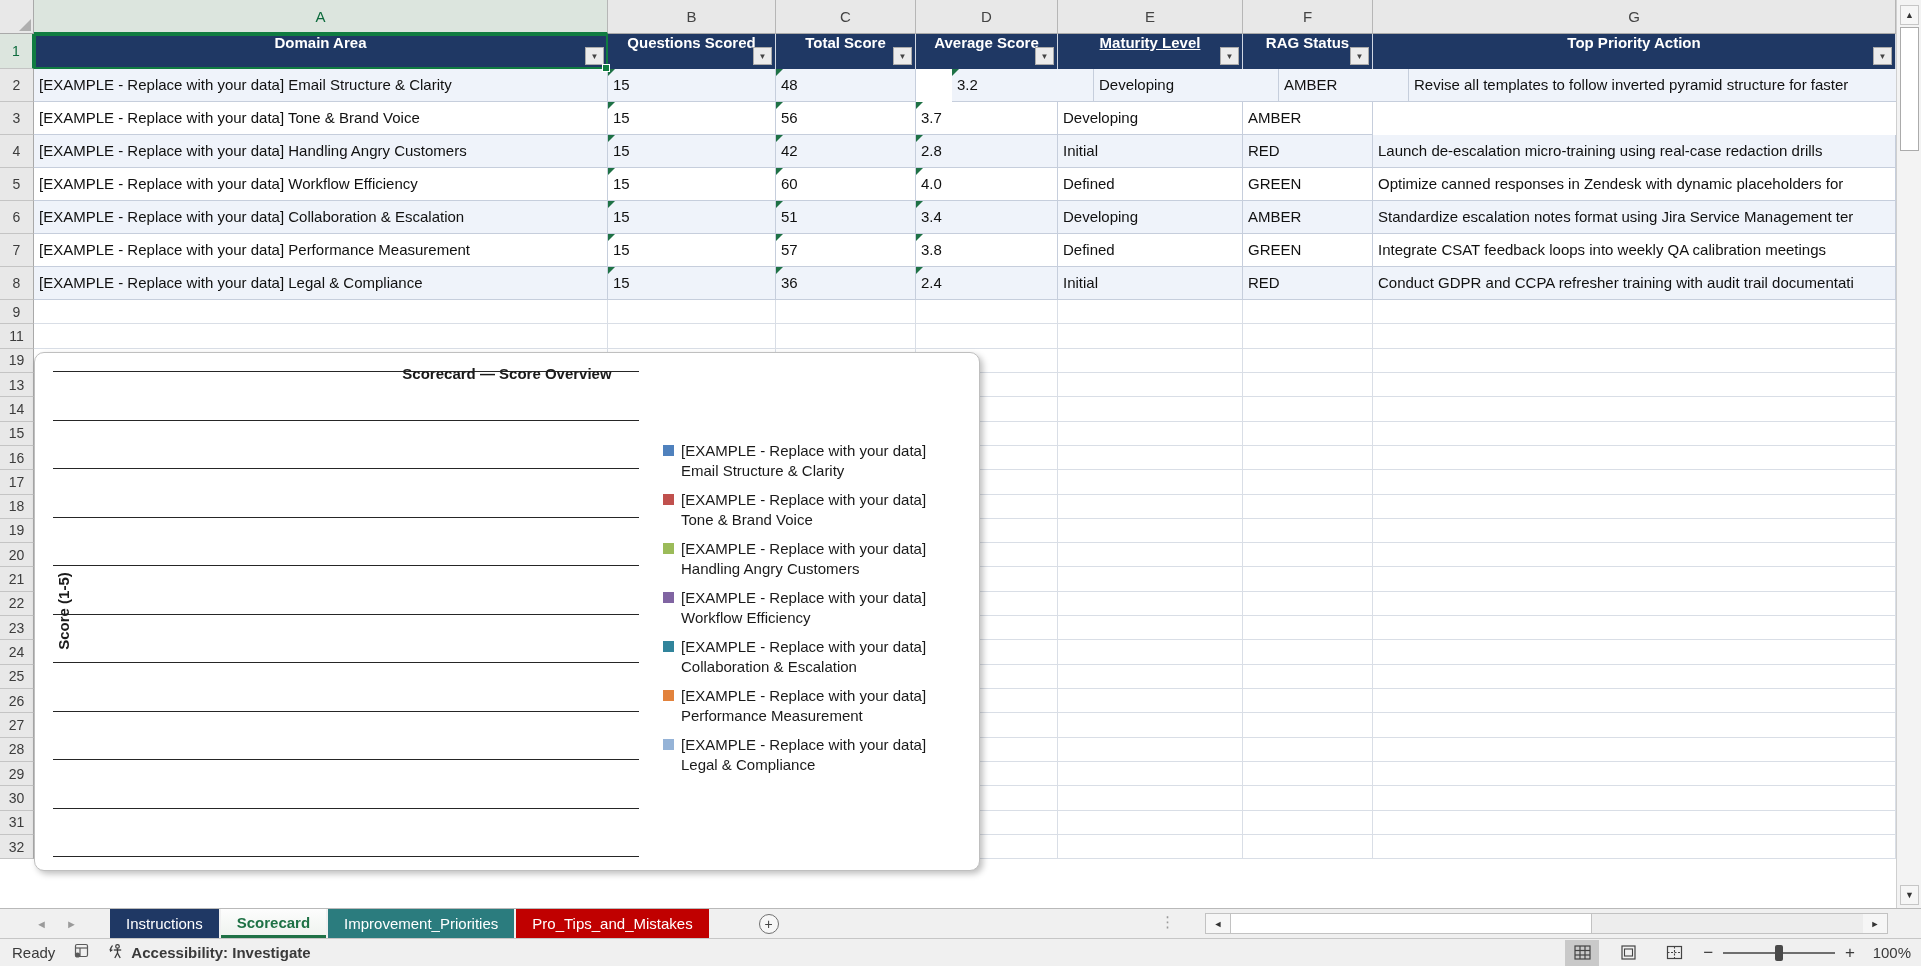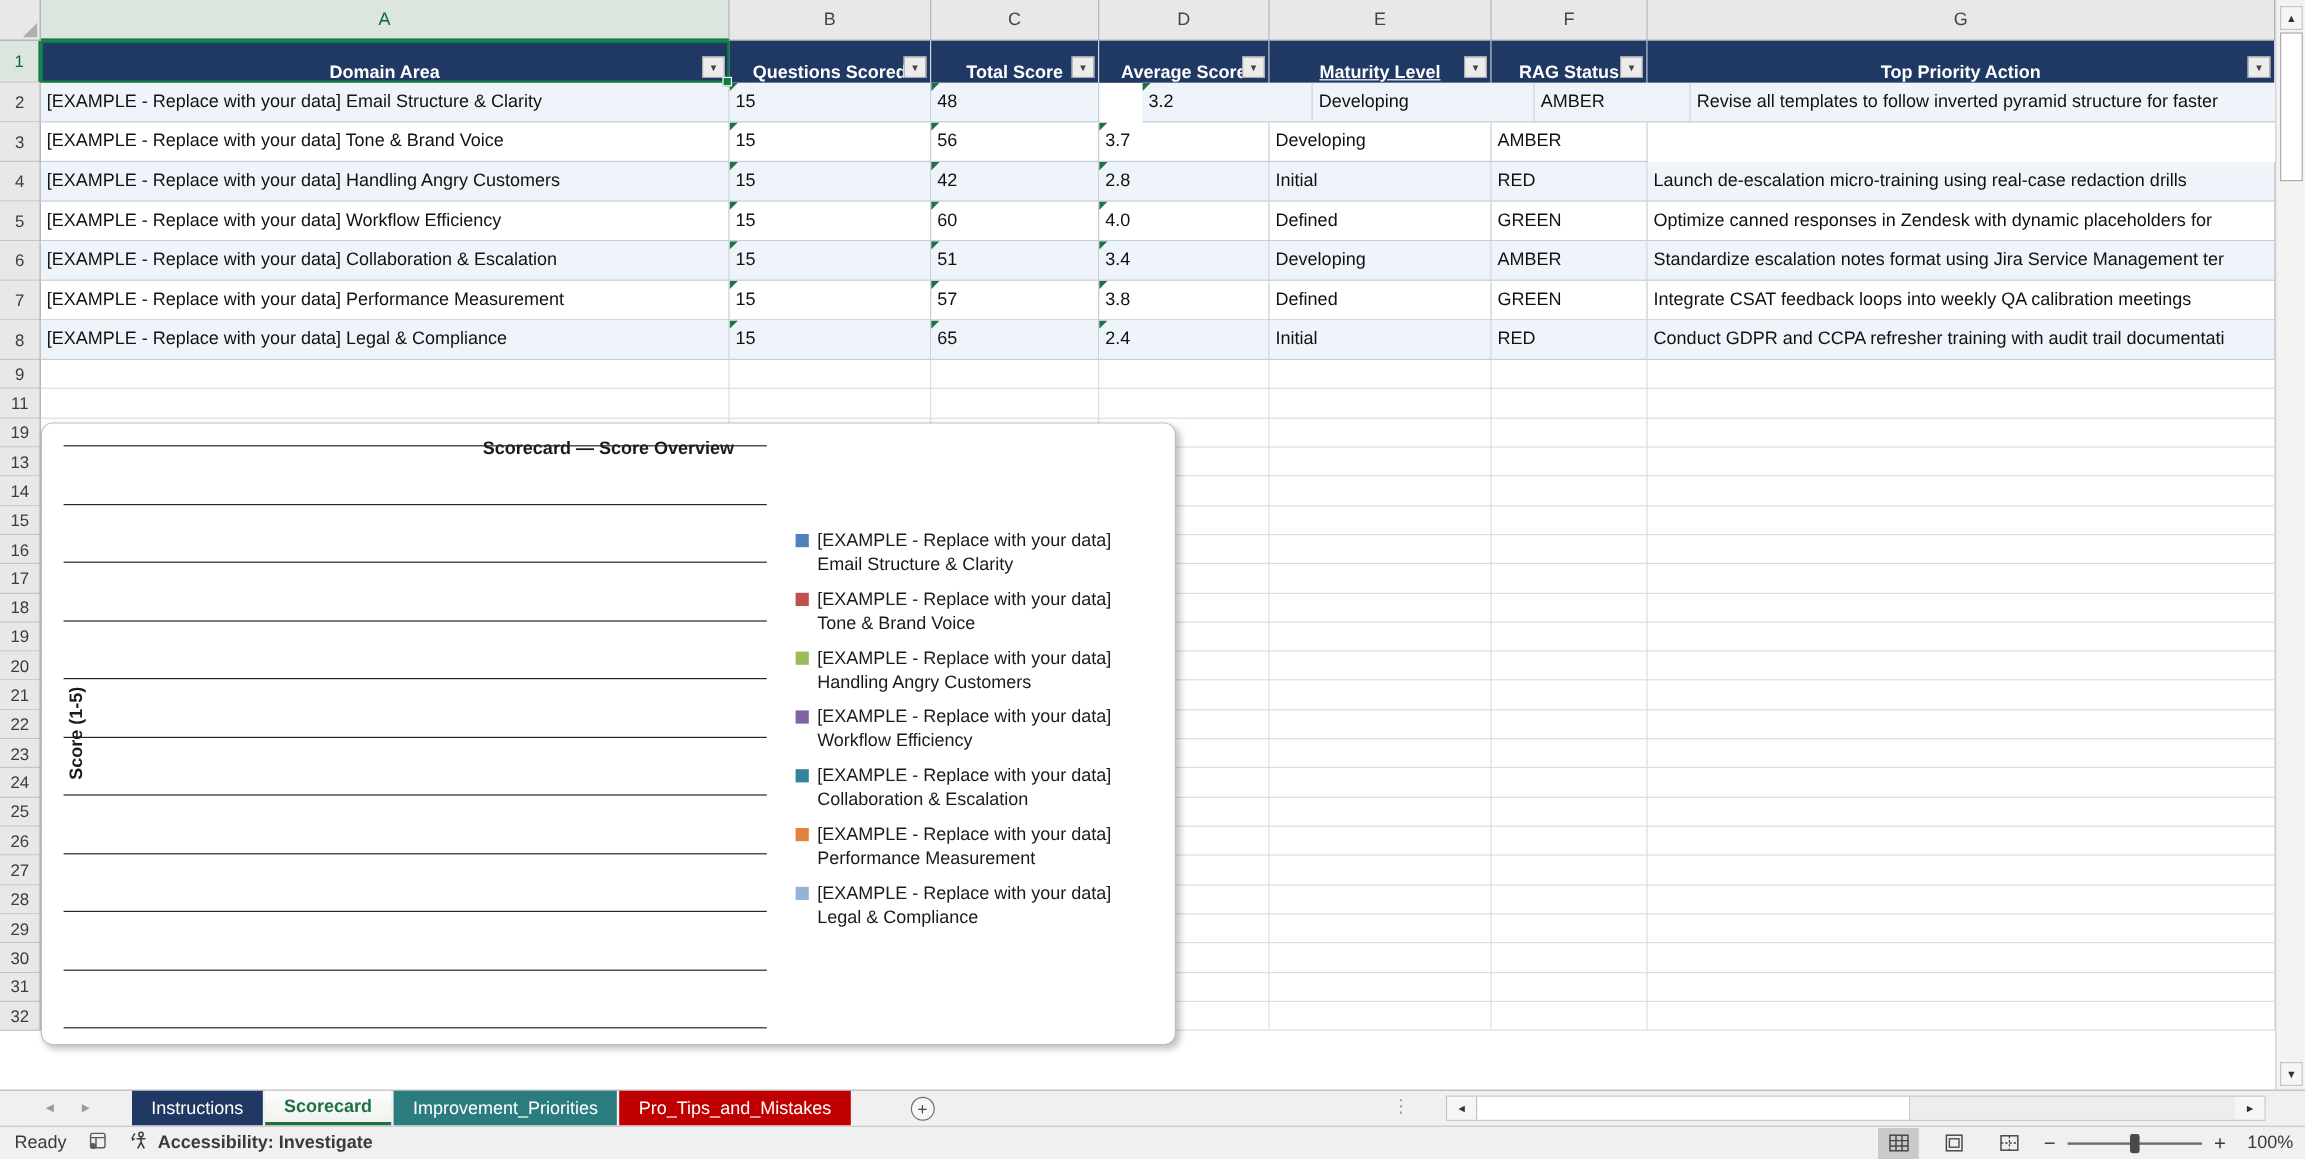--- a/index.html
+++ b/index.html
@@ -12,21 +12,21 @@
   .corner{width:34px;height:34px;background:#E8E8E8;border-right:1px solid #A9A9A9;border-bottom:1px solid #A9A9A9;position:relative;box-sizing:border-box;}
   .corner-tri{position:absolute;right:2px;bottom:2px;width:0;height:0;border-left:12px solid transparent;border-bottom:12px solid #AFAFAF;}
   .ch{box-sizing:border-box;border-right:1px solid #B6B6B6;border-bottom:1px solid #A9A9A9;
       display:flex;align-items:center;justify-content:center;font-size:15px;color:#444;}
   .ch.sel-h{background:#DCE5DE;color:#0E6B3D;border-bottom:2px solid var(--sel);}
   .rn{width:34px;box-sizing:border-box;background:#E8E8E8;border-right:1px solid #A9A9A9;border-bottom:1px solid #C4C4C4;
       display:flex;align-items:center;justify-content:center;font-size:14px;color:#3C3C3C;flex:none;}
   .rn.sel-h{background:#DCE5DE;color:#0E6B3D;border-right:2px solid var(--sel);}
   .hrow{display:flex;height:35px;}
   .hc{box-sizing:border-box;position:relative;background:var(--header-bg);color:#fff;font-weight:bold;font-size:15px;
-      display:flex;align-items:flex-end;justify-content:center;border-right:1px solid #CFD6E2;flex:none;}
+      display:flex;align-items:flex-start;justify-content:center;border-right:1px solid #CFD6E2;flex:none;}
   .hc.sel{outline:2px solid var(--sel);outline-offset:-2px;}
   .handle{position:absolute;right:-3px;bottom:-3px;width:6px;height:6px;background:var(--sel);border:1px solid #fff;z-index:4;}
   .fbtn{position:absolute;right:3px;bottom:4px;width:19px;height:18px;background:#ECECEC;border:1px solid #ABABAB;
         display:flex;align-items:center;justify-content:center;font-size:8px;color:#444;font-weight:normal;box-sizing:border-box;}
   .drow{display:flex;height:33px;background:#fff;}
   .drow.band .dc{background:var(--band);}
   .dc{box-sizing:border-box;position:relative;border-right:1px solid #C6CEDC;border-bottom:1px solid #C6CEDC;
       padding-left:5px;font-size:15px;color:#111;line-height:31px;white-space:nowrap;overflow:hidden;flex:none;}
   .tri{position:absolute;top:0;left:0;width:0;height:0;border-top:7px solid var(--tri);border-right:7px solid transparent;}
   .erow{display:flex;height:24.32px;}
@@ -187,21 +187,21 @@
           <div class="dc" style="width: 140px;"><i class="tri"></i><span>57</span></div>
           <div class="dc" style="width: 142px;"><i class="tri"></i><span>3.8</span></div>
           <div class="dc" style="width: 185px;"><span>Defined</span></div>
           <div class="dc" style="width: 130px;"><span>GREEN</span></div>
           <div class="dc" style="width: 523px;"><span>Integrate CSAT feedback loops into weekly QA calibration meetings</span></div>
         </div>
         <div class="drow band">
           <div class="rn">8</div>
           <div class="dc" style="width: 574px;"><span>[EXAMPLE - Replace with your data] Legal &amp; Compliance</span></div>
           <div class="dc" style="width: 168px;"><i class="tri"></i><span>15</span></div>
-          <div class="dc" style="width: 140px;"><i class="tri"></i><span>65</span></div>
+          <div class="dc" style="width: 140px;"><i class="tri"></i><span>36</span></div>
           <div class="dc" style="width: 142px;"><i class="tri"></i><span>2.4</span></div>
           <div class="dc" style="width: 185px;"><span>Initial</span></div>
           <div class="dc" style="width: 130px;"><span>RED</span></div>
           <div class="dc" style="width: 523px;"><span>Conduct GDPR and CCPA refresher training with audit trail documentati</span></div>
         </div>
         <div class="erow">
           <div class="rn">9</div>
           <div class="ec" style="width: 574px;"></div>
           <div class="ec" style="width: 168px;"></div>
           <div class="ec" style="width: 140px;"></div>

